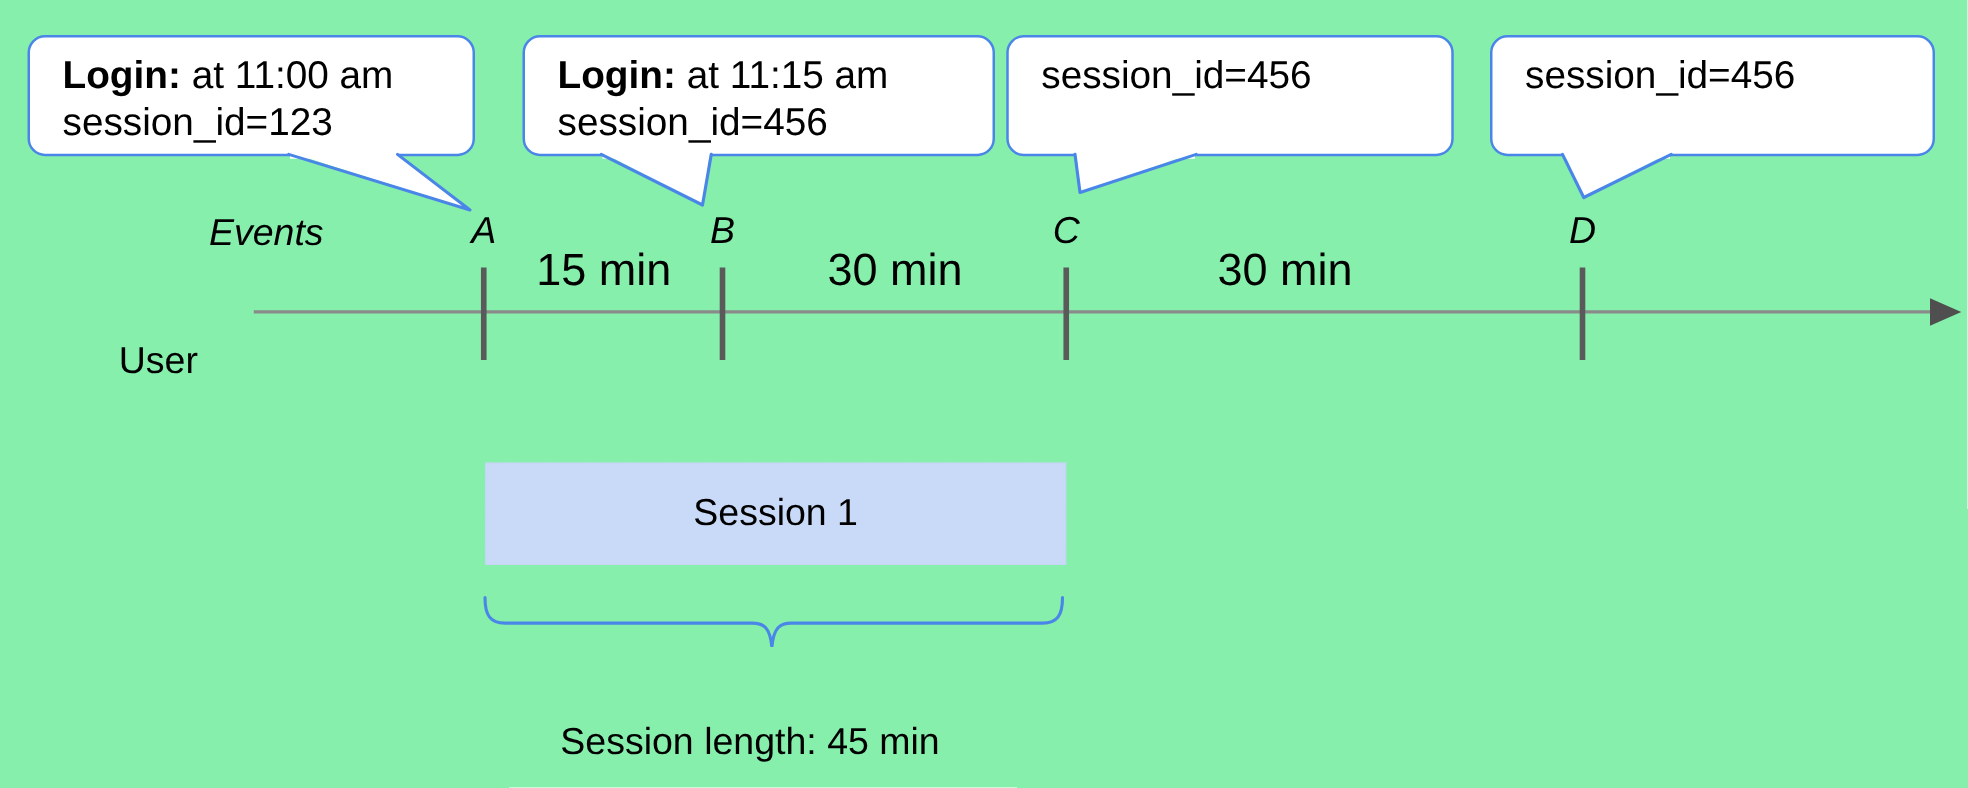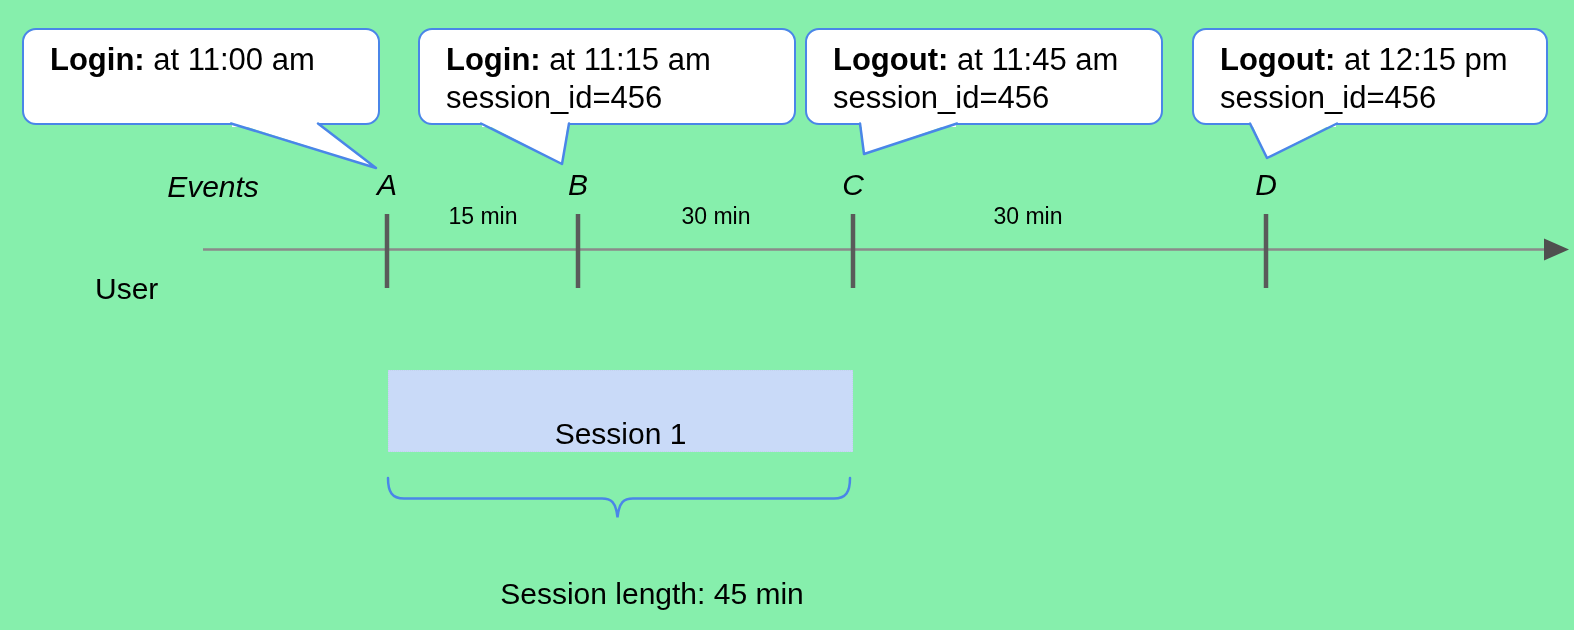--- a/index.html
+++ b/index.html
@@ -38,32 +38,32 @@
 
   .lbl {
     position: absolute;
     transform: translate(-50%, -50%);
     white-space: nowrap;
     line-height: 1;
     z-index: 1;
   }
   .lbl-events, .lbl-marker { font-size: 30px; font-style: italic; }
   .lbl-user { font-size: 30px; transform: translateY(-50%); }
-  .lbl-interval { font-size: 23px; }
+  .lbl-interval { font-size: 36px; }
   .lbl-length { font-size: 30px; }
 
   .session-box {
     position: absolute;
     left: 388px; top: 370px;
     width: 465px; height: 82px;
     box-sizing: border-box;
     background: #c9daf8;
     border: 1px dotted #c3d2ef;
     display: flex;
-    align-items: flex-end;
+    align-items: center;
     justify-content: center;
     font-size: 30px;
     z-index: 1;
   }
 </style>
 </head>
 <body>
 
 <div class="canvas">
 
@@ -76,31 +76,30 @@
     <line x1="578" y1="214" x2="578" y2="288" stroke="#5a5a5a" stroke-width="4.5"></line>
     <line x1="853" y1="214" x2="853" y2="288" stroke="#5a5a5a" stroke-width="4.5"></line>
     <line x1="1266" y1="214" x2="1266" y2="288" stroke="#5a5a5a" stroke-width="4.5"></line>
 
     <path d="M 388,478 C 388,492 392,498.5 404,498.5 L 602,498.5 C 611,498.5 616,502 617.5,517.5
              C 619,502 624,498.5 633,498.5 L 834,498.5 C 846,498.5 850,492 850,478" fill="none" stroke="#4a86e8" stroke-width="2.5" stroke-linecap="round"></path>
   </svg>
 
   <div class="callout" style="left:22px;  width:358px;">
     <div><span class="bold">Login:</span><span> at 11:00 am</span></div>
+    <div>session_id=123</div>
   </div>
   <div class="callout" style="left:418px; width:378px;">
     <div><span class="bold">Login:</span><span> at 11:15 am</span></div>
     <div>session_id=456</div>
   </div>
   <div class="callout" style="left:805px; width:358px;">
-    <div><span class="bold">Logout:</span><span> at 11:45 am</span></div>
     <div>session_id=456</div>
   </div>
   <div class="callout" style="left:1192px; width:356px;">
-    <div><span class="bold">Logout:</span><span> at 12:15 pm</span></div>
     <div>session_id=456</div>
   </div>
 
   <svg id="tails" class="layer" viewBox="0 0 1574 630">
     <g>
       <rect x="232" y="121" width="85" height="6" fill="#ffffff"></rect>
       <polygon points="232,122 317,122 376,168" fill="#ffffff"></polygon>
       <path d="M 231,123.5 L 376,168 L 318,123.5" fill="none" stroke="#4a86e8" stroke-width="2.5" stroke-linejoin="round" stroke-linecap="round"></path>
     </g>
     <g>
@@ -129,15 +128,15 @@
   <div class="lbl lbl-marker" style="left:1266px; top:185px;">D</div>
 
   <div class="lbl lbl-interval" style="left:483px;  top:216px;">15 min</div>
   <div class="lbl lbl-interval" style="left:716px;  top:216px;">30 min</div>
   <div class="lbl lbl-interval" style="left:1028px; top:216px;">30 min</div>
 
   <div class="session-box">
     <span>Session 1</span>
   </div>
 
-  <div class="lbl lbl-length" style="left:652px; top:594px;">Session length: 45 min</div>
+  <div class="lbl lbl-length" style="left:600px; top:594px;">Session length: 45 min</div>
 
 </div>
 
 </body></html>

